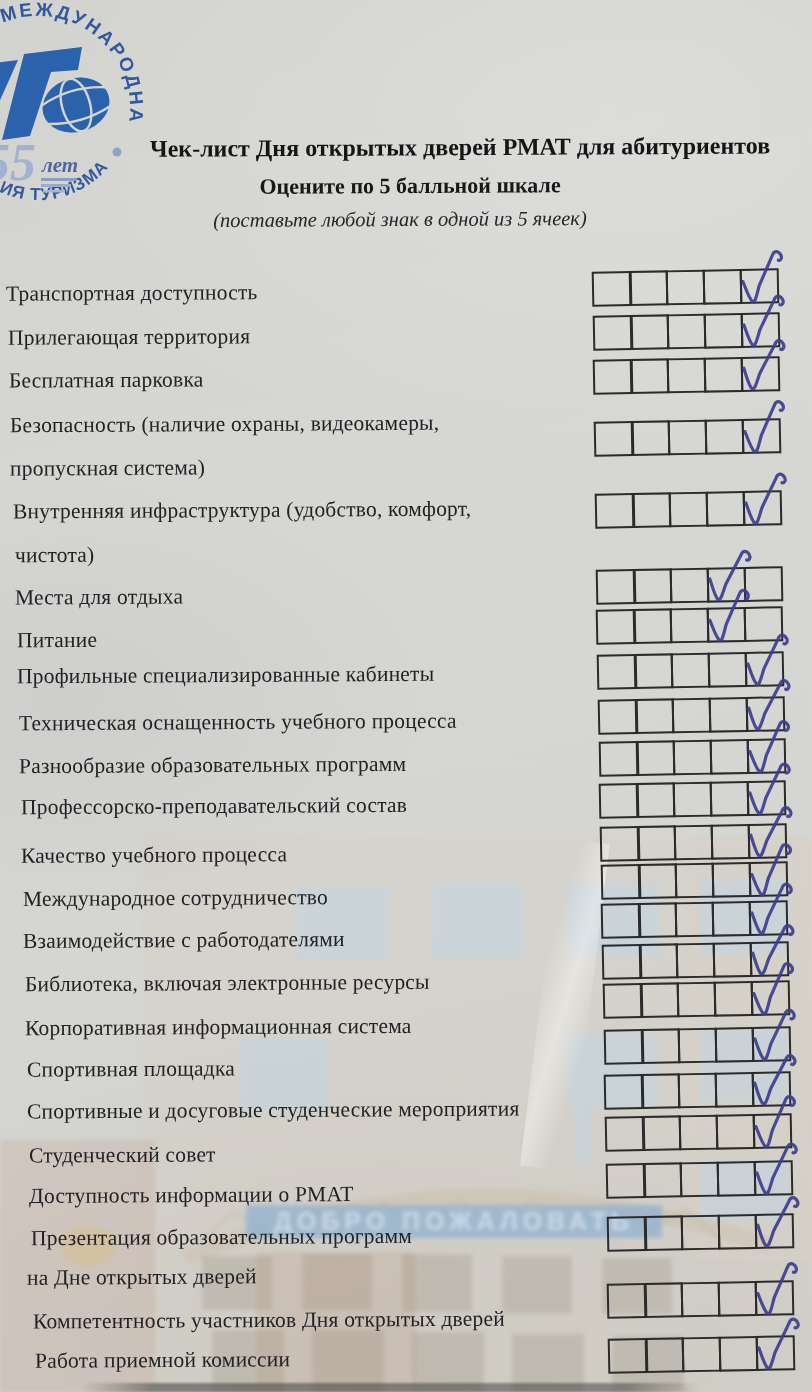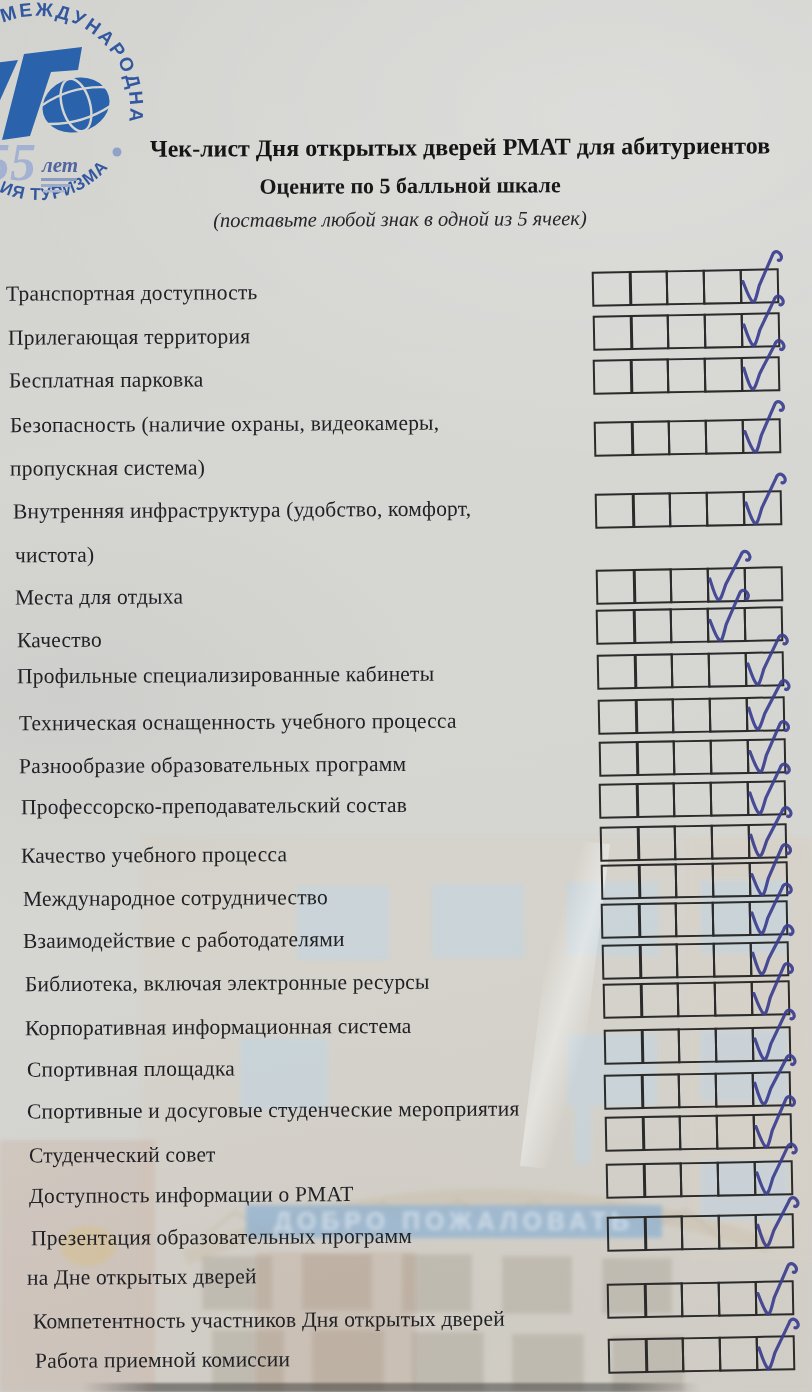--- a/index.html
+++ b/index.html
@@ -190,21 +190,21 @@
       <div class="grid" style="left: 595.65px; top: 568px;">
         <div class="cell"></div>
         <div class="cell"></div>
         <div class="cell"></div>
         <div class="cell"></div>
         <div class="cell"></div>
         <svg class="tick" viewBox="0 0 56 64" style="left: 105.7px; transform: rotate(2deg);">
           <path d="M8,33 C10,39 13.5,51 16.5,53.5 C19,55.5 21,47 24,38 L38.5,9 C40.5,3.5 44.5,4 47,8 C48.8,11 47,14.5 44.5,13.5" fill="none" stroke="#3b3e8e" stroke-width="3.2" stroke-linecap="round" stroke-linejoin="round" opacity="0.92"></path>
         </svg>
       </div>
-      <div class="item-label" style="left: 17px; top: 628px;">Качество</div>
+      <div class="item-label" style="left: 17px; top: 628px;">Питание</div>
       <div class="grid" style="left: 596.38px; top: 608px;">
         <div class="cell"></div>
         <div class="cell"></div>
         <div class="cell"></div>
         <div class="cell"></div>
         <div class="cell"></div>
         <svg class="tick" viewBox="0 0 56 64" style="left: 105.7px; transform: rotate(-2deg);">
           <path d="M8,33 C10,39 13.5,51 16.5,53.5 C19,55.5 21,47 24,38 L38.5,9 C40.5,3.5 44.5,4 47,8 C48.8,11 47,14.5 44.5,13.5" fill="none" stroke="#3b3e8e" stroke-width="3.2" stroke-linecap="round" stroke-linejoin="round" opacity="0.92"></path>
         </svg>
       </div>

